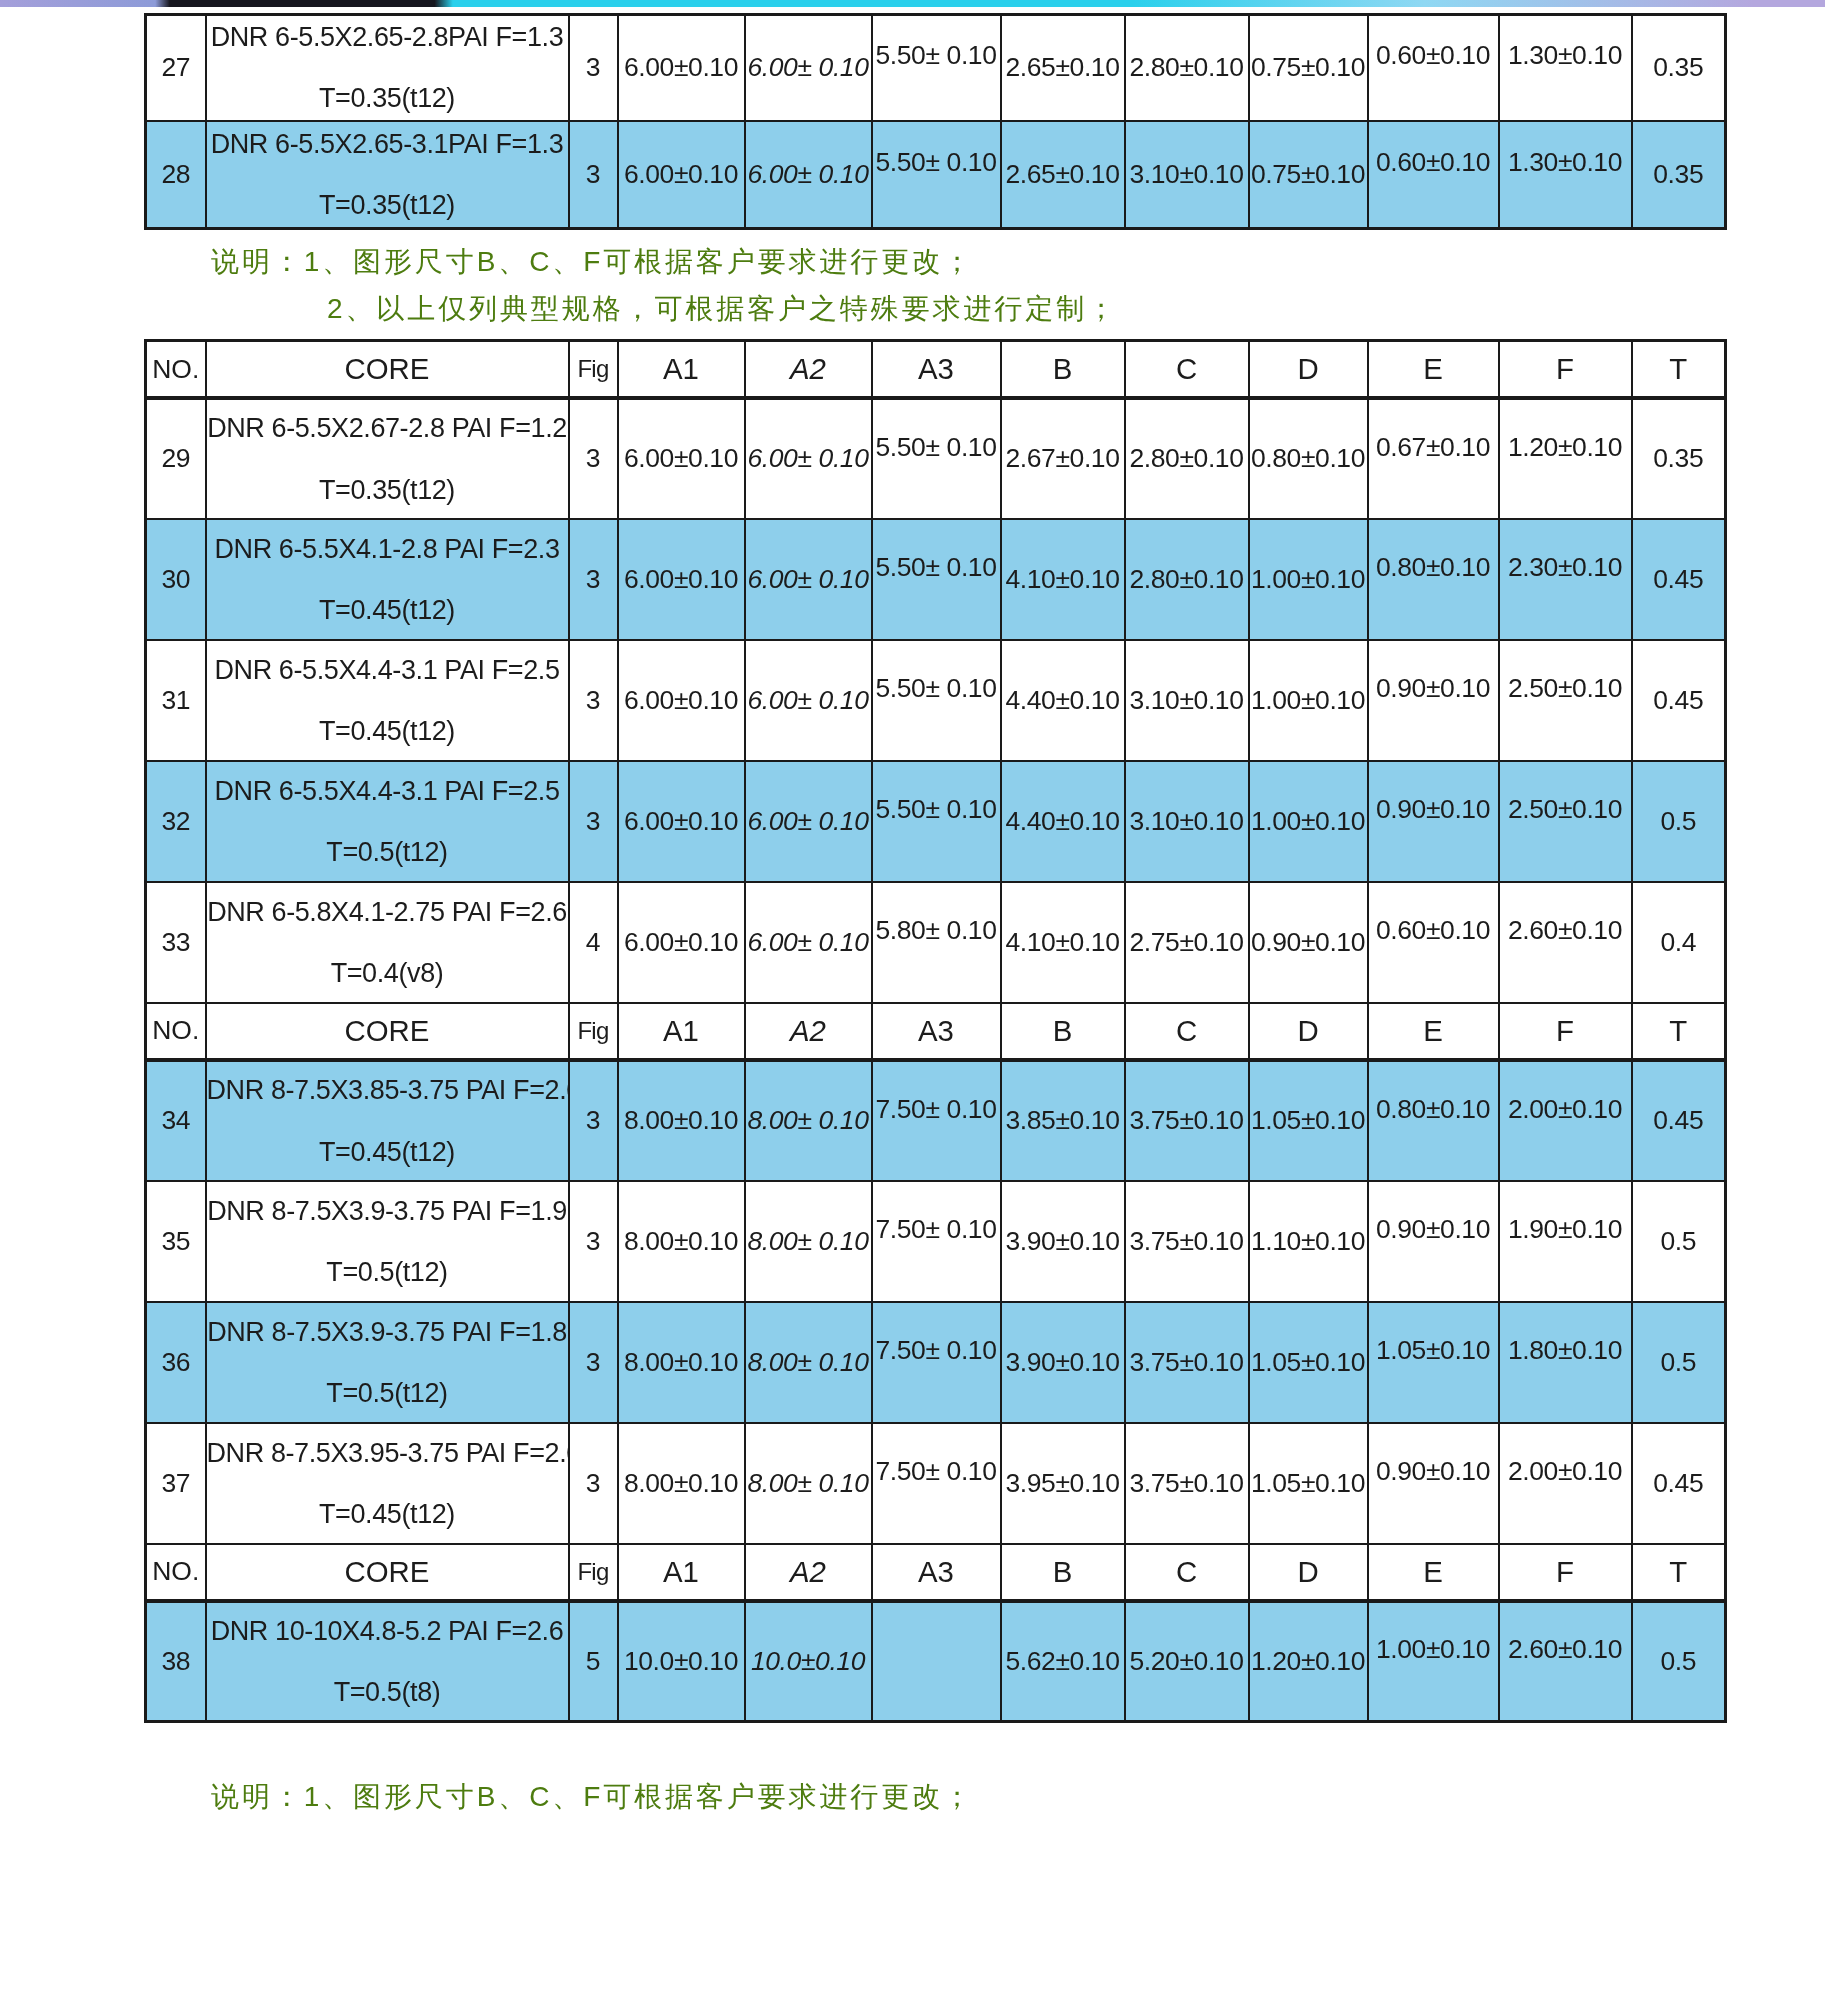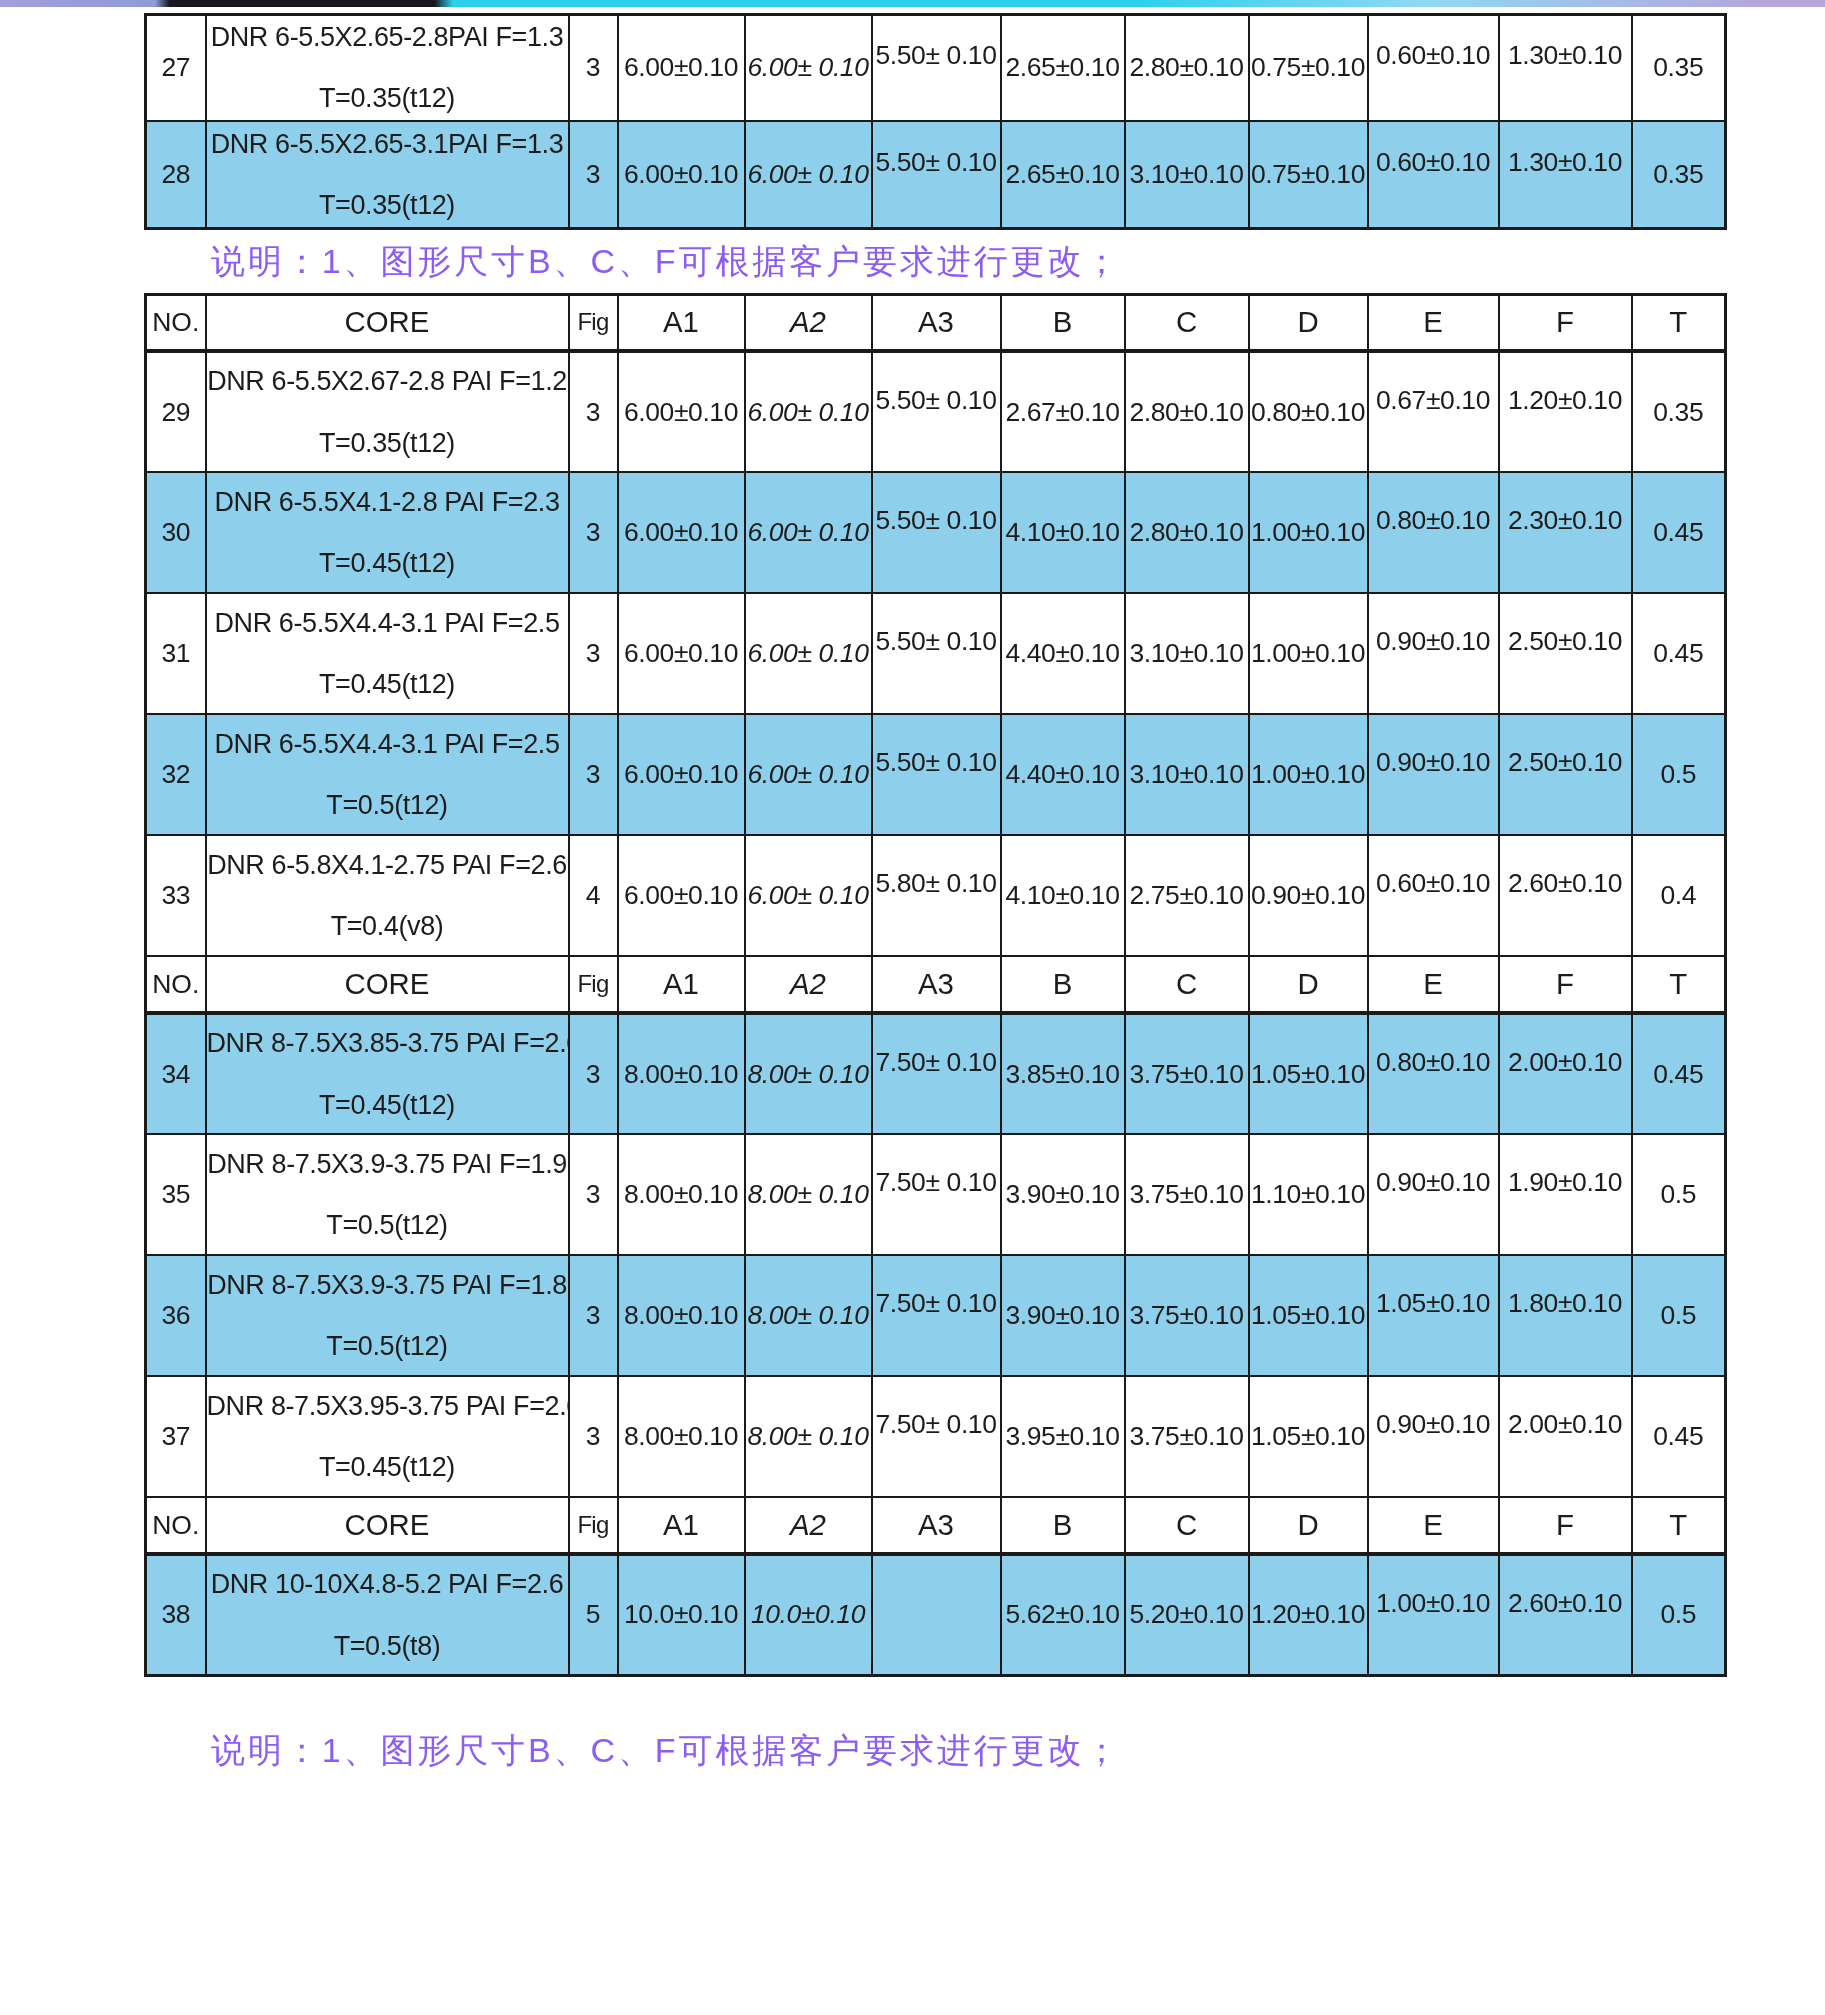--- a/index.html
+++ b/index.html
@@ -84,24 +84,24 @@
   td.c-t { font-size: 23px; }
   td.c-a3 div.val, td.c-e div.val, td.c-f div.val { position: relative; top: -11.8px; }
 
   tr.highlight td { background: var(--highlight, #8ecfeb); }
 
   tr.band-row { height: 114px; }
   tr.band-row td { font-size: 41px; letter-spacing: 0.7px; }
 
   .notes {
     margin-left: 211px;
-    font-size: 34px;
+    font-size: 28px;
     line-height: 41px;
     letter-spacing: 2.9px;
-    color: #8b5cf6;
+    color: #4d7c0f;
     white-space: nowrap;
   }
   .notes-top { margin-top: 11.8px; }
   .notes-bottom { margin-top: 53px; }
   .note-line-2 { margin-left: 116px; margin-top: 5.9px; }
 </style>
 </head>
 <body>
 
 <div>
@@ -168,20 +168,21 @@
           <td class="c-f">
             <div class="val">1.30±0.10</div>
           </td>
           <td class="c-t">0.35</td>
         </tr>
       </tbody>
   </table>
 
   <div class="notes notes-top">
     <div class="note-line-1">说明：1、图形尺寸B、C、F可根据客户要求进行更改；</div>
+    <div class="note-line-2">2、以上仅列典型规格，可根据客户之特殊要求进行定制；</div>
   </div>
 
   <table class="spec" id="table-main">
     <colgroup>
       <col class="col-no">
         <col class="col-core">
         <col class="col-fig">
       <col class="col-a1">
         <col class="col-a2">
         <col class="col-a3">

